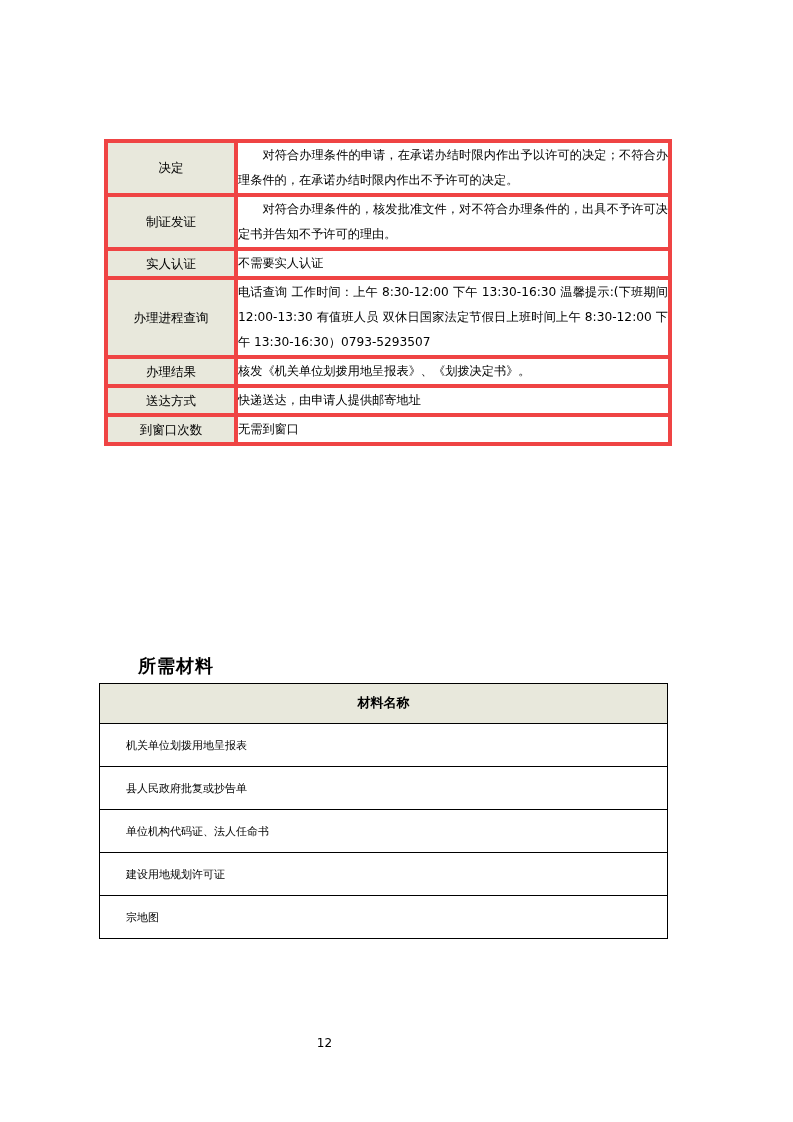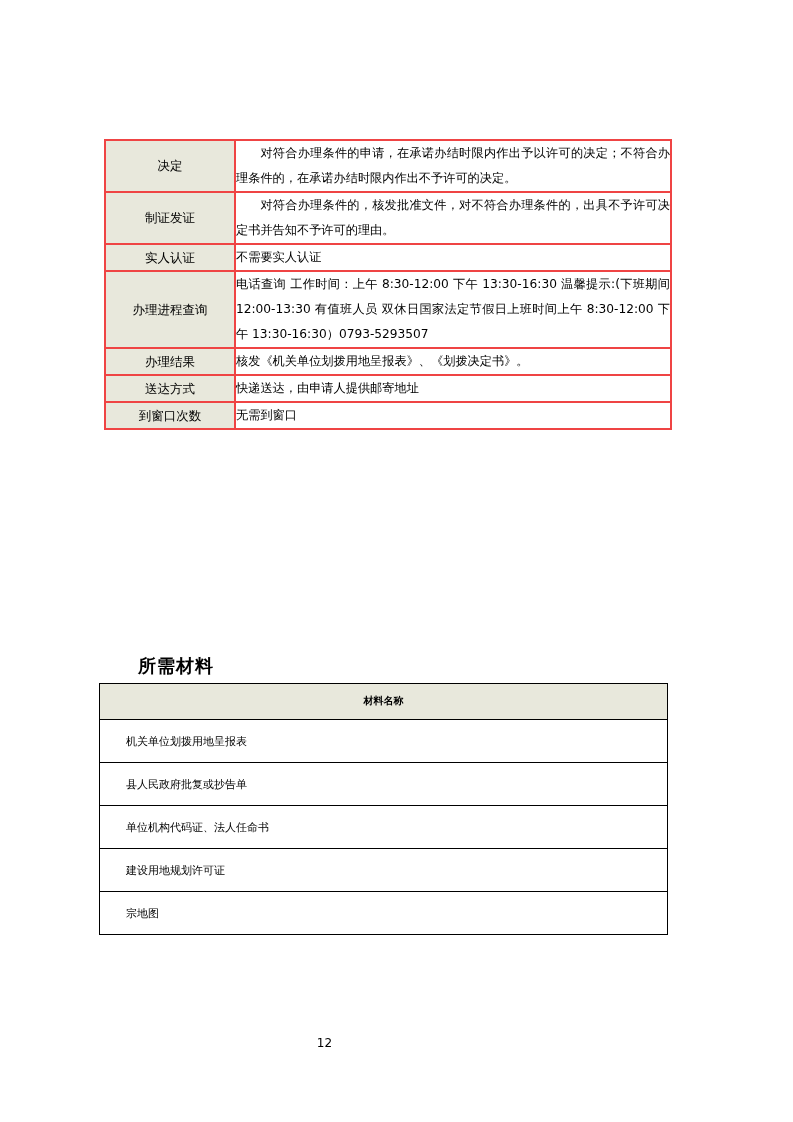--- a/index.html
+++ b/index.html
@@ -25,21 +25,21 @@
   
   .proc-table {
     position: absolute;
     left: 104px;
     top: 139px;
     width: 568px;
     border-collapse: collapse;
     table-layout: fixed;
   }
   .proc-table td {
-    border: 2px solid #ef4444;
+    border: 4px solid #ef4444;
     vertical-align: middle;
     padding: 0;
   }
   .proc-label {
     width: 130px;
     background: #e8e8dc;
     text-align: center;
     font-size: 12.5px;
     font-family: "DejaVu Sans", "Liberation Sans", sans-serif;
     line-height: 1.9;
@@ -74,21 +74,21 @@
     left: 99px;
     top: 683px;
     width: 569px;
     border-collapse: collapse;
     table-layout: fixed;
   }
   .mat-table th {
     border: 1px solid #000000;
     background: #e8e8dc;
     text-align: center;
-    font-size: 10px;
+    font-size: 13px;
     font-weight: bold;
     font-family: "DejaVu Sans", "Liberation Sans", sans-serif;
     padding: 10px 0 11px 0;
   }
   .mat-table td {
     border: 1px solid #000000;
     background: #ffffff;
     font-size: 11px;
     font-family: "DejaVu Sans", "Liberation Sans", sans-serif;
     padding: 13px 0 13px 26px;

